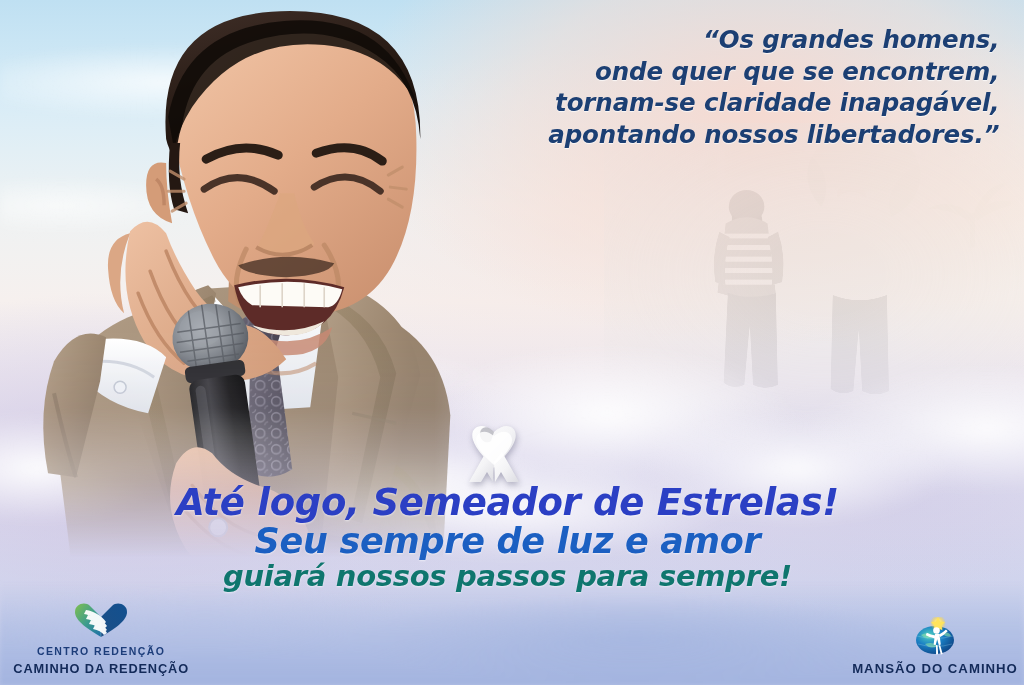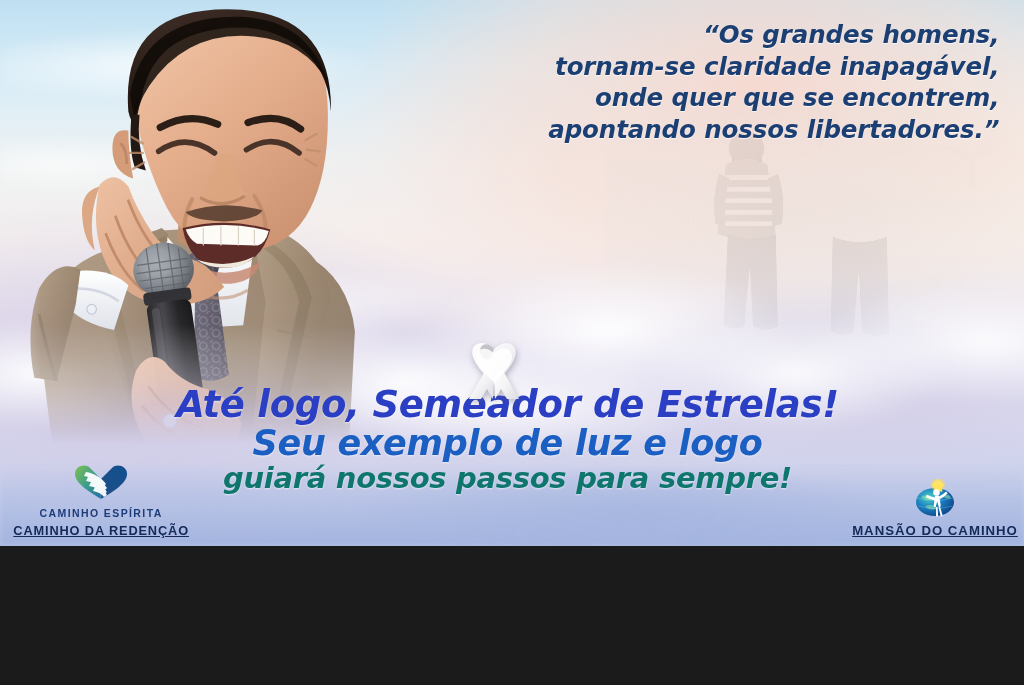--- a/index.html
+++ b/index.html
@@ -5,21 +5,21 @@
 <style>
   * { margin:0; padding:0; box-sizing:border-box; }
   html,body{ background:#1b1b1b; }
   body{
     font-family:"Liberation Sans", sans-serif;
     display:flex; align-items:flex-start; justify-content:flex-start;
   }
 
   #poster{
     position:relative;
-    width:1024px; height:546px;
+    width:1024px; height:685px;
     overflow:hidden;
     background:#d8dced;
     isolation:isolate;
     padding-left:14px;
   }
 
   
   .bg-base{
     position:absolute; inset:0;
     background:
@@ -174,21 +174,21 @@
   .logo-mark svg{ display:block; }
   .logo-text{ text-align:center; margin-top:2px; }
   .logo-t1{
     font-family:"Liberation Sans", sans-serif;
     font-weight:700; font-size:10.5px; letter-spacing:1.4px;
     color:#1d3d7a; line-height:1.16;
   }
   .logo-t2{
     font-family:"Liberation Sans", sans-serif;
     font-weight:700; font-size:12.8px; letter-spacing:.85px;
-    color:#132a59; line-height:1.16; white-space:nowrap;text-decoration:underline;
+    color:#132a59; line-height:1.16; white-space:nowrap;
   }
   .logo-right .logo-t2{ font-size:13.2px; letter-spacing:1px;margin-top:35px; }
 </style>
 </head>
 <body>
 
 <div id="poster">
 
   <div class="bg-base"></div>
   <div class="bg-warm"></div>
@@ -411,22 +411,22 @@
       <g stroke="#c08a68" stroke-width="3.2" fill="none" opacity=".7" stroke-linecap="round">
         <path d="M212 492 q30 40 66 50"></path>
         <path d="M204 516 q30 36 64 46"></path>
       </g>
       <circle cx="238" cy="534" r="9" fill="#e6e6ea" stroke="#b8b8c0" stroke-width="2"></circle>
     </svg>
   </div>
 
   <div class="quote-block">
     <div class="quote-line">“Os grandes homens,</div>
+    <div class="quote-line">onde quer que se encontrem,</div>
     <div class="quote-line">tornam-se claridade inapagável,</div>
-    <div class="quote-line">onde quer que se encontrem,</div>
     <div class="quote-line">apontando nossos libertadores.”</div>
   </div>
 
   <div class="ribbon">
     <svg viewBox="0 0 58 76" aria-hidden="true">
       <defs>
         <linearGradient id="rbn" x1="0" y1="0" x2="1" y2="1">
           <stop offset="0" stop-color="#ffffff"></stop>
           <stop offset="0.5" stop-color="#f4f4f6"></stop>
           <stop offset="1" stop-color="#dcdce2"></stop>
@@ -435,21 +435,21 @@
       <path d="M29 20 C16 8 4 16 8 28 C11 38 22 48 29 56 C36 48 47 38 50 28 C54 16 42 8 29 20 Z" fill="url(#rbn)"></path>
       <path d="M29 20 C23 13 16 14 15 21 C14 27 21 33 26 29 Z" fill="#8c8c98" opacity=".5"></path>
       <path d="M21 40 L4 70 L16 70 L22 60 L28 70 L29 50 Z" fill="url(#rbn)"></path>
       <path d="M37 40 L54 70 L42 70 L36 60 L30 70 L29 50 Z" fill="url(#rbn)"></path>
       <path d="M29 24 C20 16 11 20 11 28 C11 36 21 46 29 53 C37 46 47 36 47 28 C47 20 38 16 29 24 Z" fill="#ffffff" opacity=".85"></path>
     </svg>
   </div>
 
   <div class="headline">
     <div class="hl hl-1">Até logo, Semeador de Estrelas!</div>
-    <div class="hl hl-2">Seu exemplo de luz e logo</div>
+    <div class="hl hl-2">Seu sempre de luz e amor</div>
     <div class="hl hl-3">guiará nossos passos para sempre!</div>
   </div>
 
   <div class="bottom-haze"></div>
 
   <div class="logo logo-left">
     <span class="logo-mark">
       <svg width="58" height="38" viewBox="0 0 58 38" aria-hidden="true">
         <defs>
           <linearGradient id="hl1" x1="0" y1="0" x2="1" y2="1">
@@ -470,21 +470,21 @@
         <g fill="#ffffff" opacity=".95">
           <path d="M14 9 C22 10 30 15 34 21 L31 24 C26 19 19 14 12 13 Z"></path>
           <path d="M16 14 C24 15 31 19 35 25 L32 28 C28 23 21 19 14 18 Z"></path>
           <path d="M19 19 C26 20 32 24 35 29 L32 31 C29 27 23 24 17 23 Z"></path>
           <path d="M23 24 C28 25 33 28 35 32 L32 34 C30 31 26 29 21 28 Z"></path>
         </g>
         <path d="M29 16 L29 36" stroke="#ffffff" stroke-width="1" opacity=".25"></path>
       </svg>
     </span>
     <span class="logo-text">
-      <span class="logo-t1">CAMINHO ESPÍRITA</span><br>
+      <span class="logo-t1">CENTRO REDENÇÃO</span><br>
       <span class="logo-t2">CAMINHO DA REDENÇÃO</span>
     </span>
   </div>
 
   <div class="logo logo-right">
     <span class="logo-mark">
       <svg width="52" height="40" viewBox="0 0 52 40" aria-hidden="true">
         <defs>
           <radialGradient id="glb" cx="0.35" cy="0.34" r="0.8">
             <stop offset="0" stop-color="#4fd0c0"></stop>

